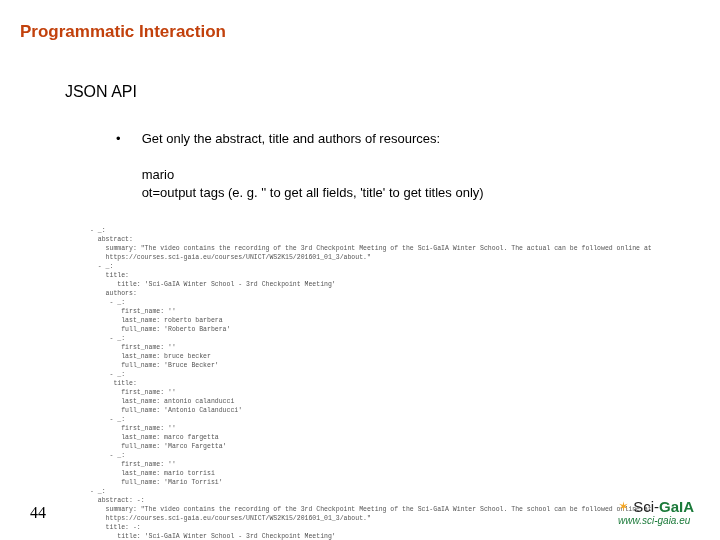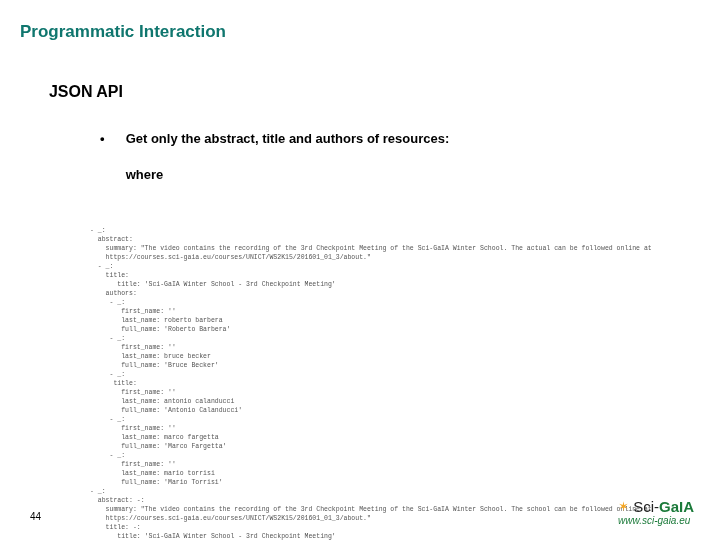--- a/index.html
+++ b/index.html
@@ -11,28 +11,27 @@
     color: #000;
     position: relative;
     overflow: hidden;
   }
   .title {
     position: absolute;
     top: 22px;
     left: 20px;
     font-size: 17px;
     font-weight: bold;
-    color: #0f766e;
+    color: #c2410c;
   }
   .content {
     position: absolute;
     top: 80px;
-    left: 40px;
+    left: 56px;
     right: 20px;
-    font-weight: bold;
   }
   .bullet-line {
     font-size: 16px;
     line-height: 24px;
   }
   .sub-bullet {
     margin-top: 26px;
     margin-left: 60px;
     font-size: 13px;
     line-height: 18px;
@@ -55,21 +54,22 @@
     font-family: "Courier New", monospace;
     font-size: 6.5px;
     line-height: 9px;
     color: #555;
     white-space: pre;
   }
   .page-num {
     position: absolute;
     bottom: 18px;
     left: 30px;
-    font-size: 10px;
+    font-size: 16px;
+    font-family: Liberation Serif, serif;
   }
   .logo {
     position: absolute;
     bottom: 14px;
     right: 26px;
     font-size: 11px;
     text-align: left;
   }
   .logo-top {
     font-size: 15px;
@@ -94,21 +94,22 @@
 
 <div class="content">
   <div class="bullet-line">
     &nbsp;&nbsp;<span>JSON API</span>
   </div>
   <div class="sub-bullet">
     <span class="bullet-dot">•</span>
     <span class="sub-text">
       <span>Get only the abstract, title and authors of resources:</span><br>
       <br>
-      <span>where</span><br>
+      <span>mario</span><br>
+      <span>ot=output tags (e. g. '' to get all fields, 'title' to get titles only)</span>
     </span>
   </div>
 </div>
 
 <div class="code-area">- _:
   abstract:
     summary: "The video contains the recording of the 3rd Checkpoint Meeting of the Sci-GaIA Winter School. The actual can be followed online at
     https://courses.sci-gaia.eu/courses/UNICT/WS2K15/201601_01_3/about."
   - _:
     title:

